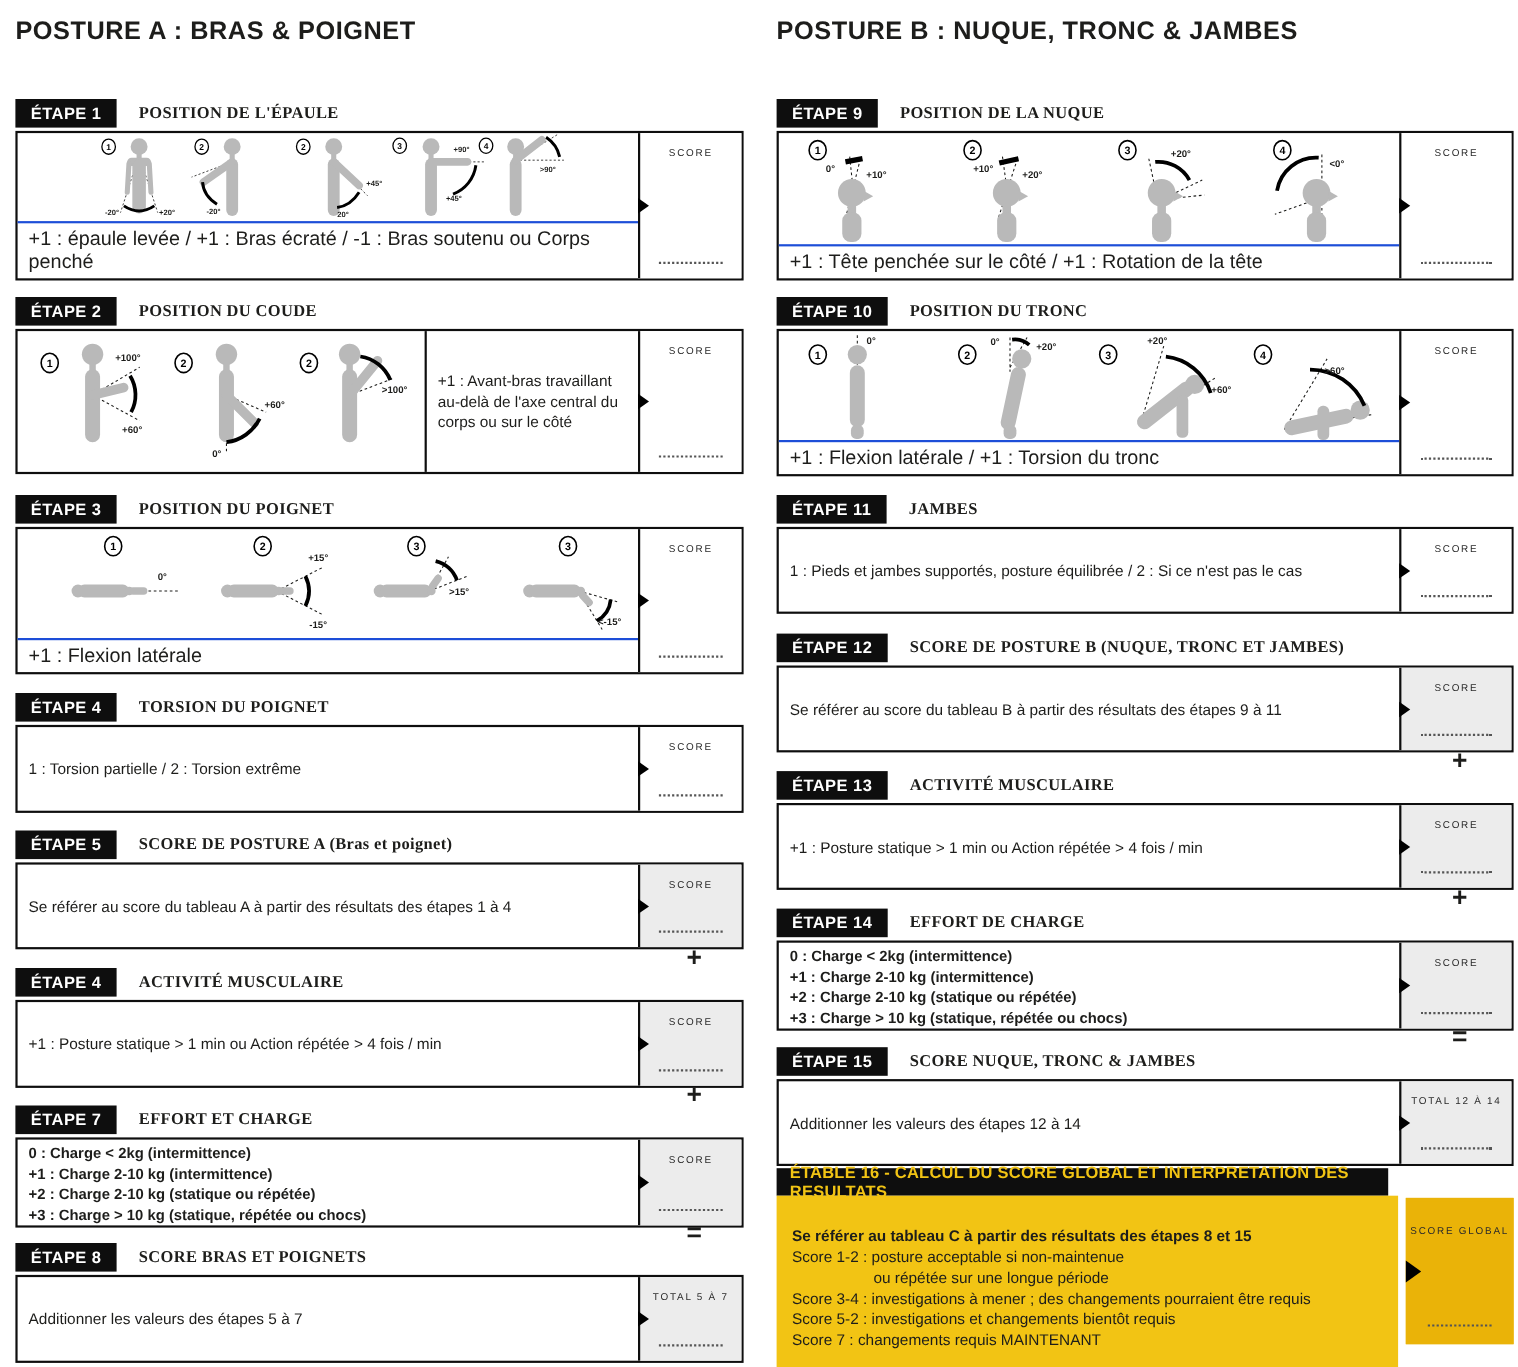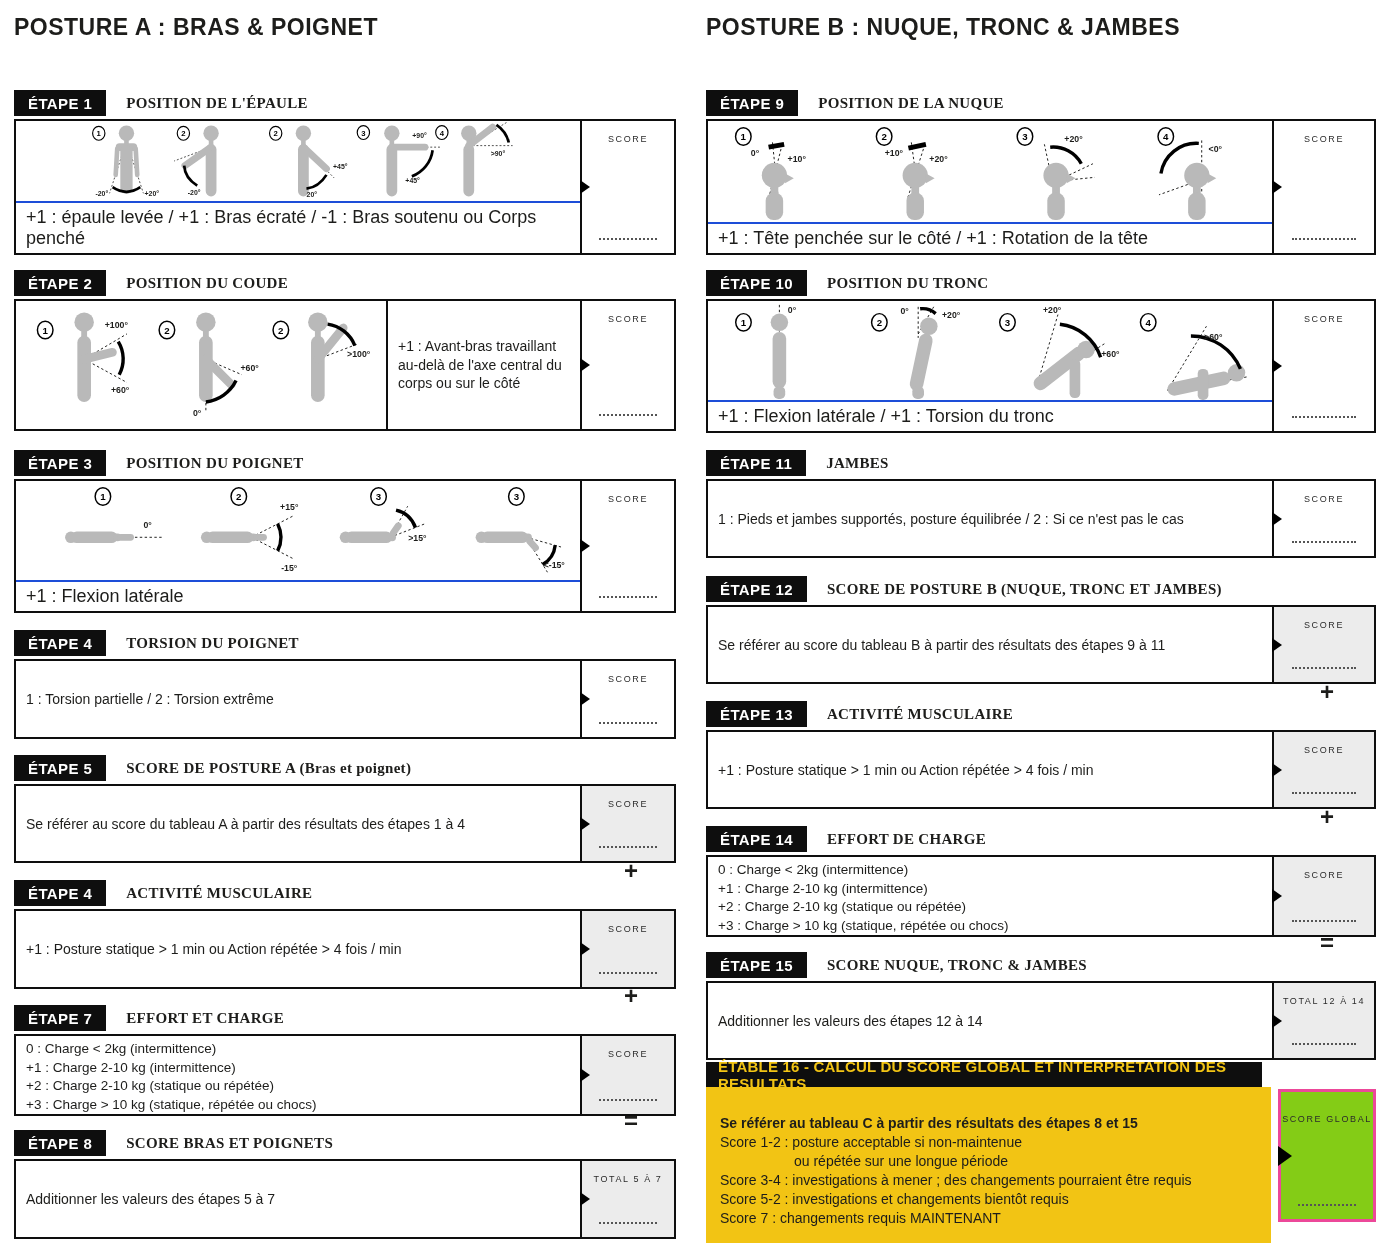--- a/index.html
+++ b/index.html
@@ -12,35 +12,35 @@
   .step-head{display:flex;align-items:stretch;height:26px;margin-bottom:3px;}
   .tag{background:#0e0e0e;color:#fff;font-size:15px;font-weight:700;display:flex;align-items:center;padding:11px 14px;letter-spacing:.4px;}
   .stitle{font-size:15px;font-weight:700;display:flex;align-items:center;margin-left:20px;letter-spacing:.3px;font-family:Liberation Serif, serif;}
   .op{position:absolute;top:-21px;font-size:24px;font-weight:700;line-height:1;}
   #colA .op{right:38px;} #colB .op{right:42px;}
   .sbox{border:2px solid #0e0e0e;display:flex;box-sizing:border-box;}
   .main{flex:1;display:flex;flex-direction:column;position:relative;min-width:0;}
   .figs{flex:1;}
   .caption{border-top:2px solid #1d4ed8;font-size:18px;padding:4px 10px;display:flex;align-items:center;}
   .btxt{flex:1;display:flex;align-items:center;font-size:14px;padding:0 10px;}
-  .blines{flex:1;display:flex;flex-direction:column;justify-content:center;font-size:13.5px;line-height:1.38;padding:4px 10px;}
+  .blines{flex:1;display:flex;flex-direction:column;justify-content:center;font-size:13.5px;line-height:1.38;padding:4px 10px;font-weight:bold;}
   .note{width:172px;border-left:2px solid #0e0e0e;display:flex;align-items:center;font-size:14px;line-height:1.35;padding:0 10px;flex-shrink:0;}
   .score{width:92px;border-left:2px solid #0e0e0e;position:relative;background:#fff;flex-shrink:0;}
   #colB .score{width:100px;}
   .score.gray{background:#ececec;}
   .slbl{margin-top:13px;text-align:center;font-size:9px;letter-spacing:1.6px;color:#2b2b2b;font-weight:500;}
   .dots{position:absolute;bottom:13px;left:18%;width:64%;border-bottom:2px dotted #555;}
   .arr{position:absolute;left:-2px;top:50%;transform:translateY(-50%);width:0;height:0;border-top:7px solid transparent;border-bottom:7px solid transparent;border-left:10px solid #000;}
   
   .t16{position:relative;}
   .t16-bar{background:#0e0e0e;color:#f2c414;font-weight:700;font-size:15px;height:25px;display:flex;align-items:center;padding:0 12px;width:532px;letter-spacing:.2px;}
   .t16-body{background:#f2c414;width:537px;height:118px;padding:27px 14px;font-size:14px;line-height:1.36;}
   .t16-intro{font-weight:700;}
   .t16-indent{padding-left:74px;}
-  .t16-score{position:absolute;right:0;top:27px;width:92px;height:127px;background:#84cc16;border:3px solid #ec4899;}
+  .t16-score{position:absolute;right:0;top:27px;width:92px;height:127px;background:#eab308;border:3px solid #eab308;}
   .t16-score .arr{border-top-width:10px;border-bottom-width:10px;border-left-width:14px;left:-3px;}
   
   svg{display:block;}
   .g{fill:#b9b9b9;}
   .limb{stroke:#b9b9b9;stroke-width:9;stroke-linecap:round;fill:none;}
   .dot{stroke:#1d1d1b;stroke-width:1;stroke-dasharray:2.5 2.5;fill:none;}
   .arc{stroke:#000;stroke-width:3.5;fill:none;}
   .wedge{stroke:#000;stroke-width:5;fill:none;}
   .al{font:600 9px "Liberation Sans",sans-serif;fill:#1d1d1b;text-anchor:middle;}
   .numc{fill:#fff;stroke:#000;stroke-width:1.5;}

